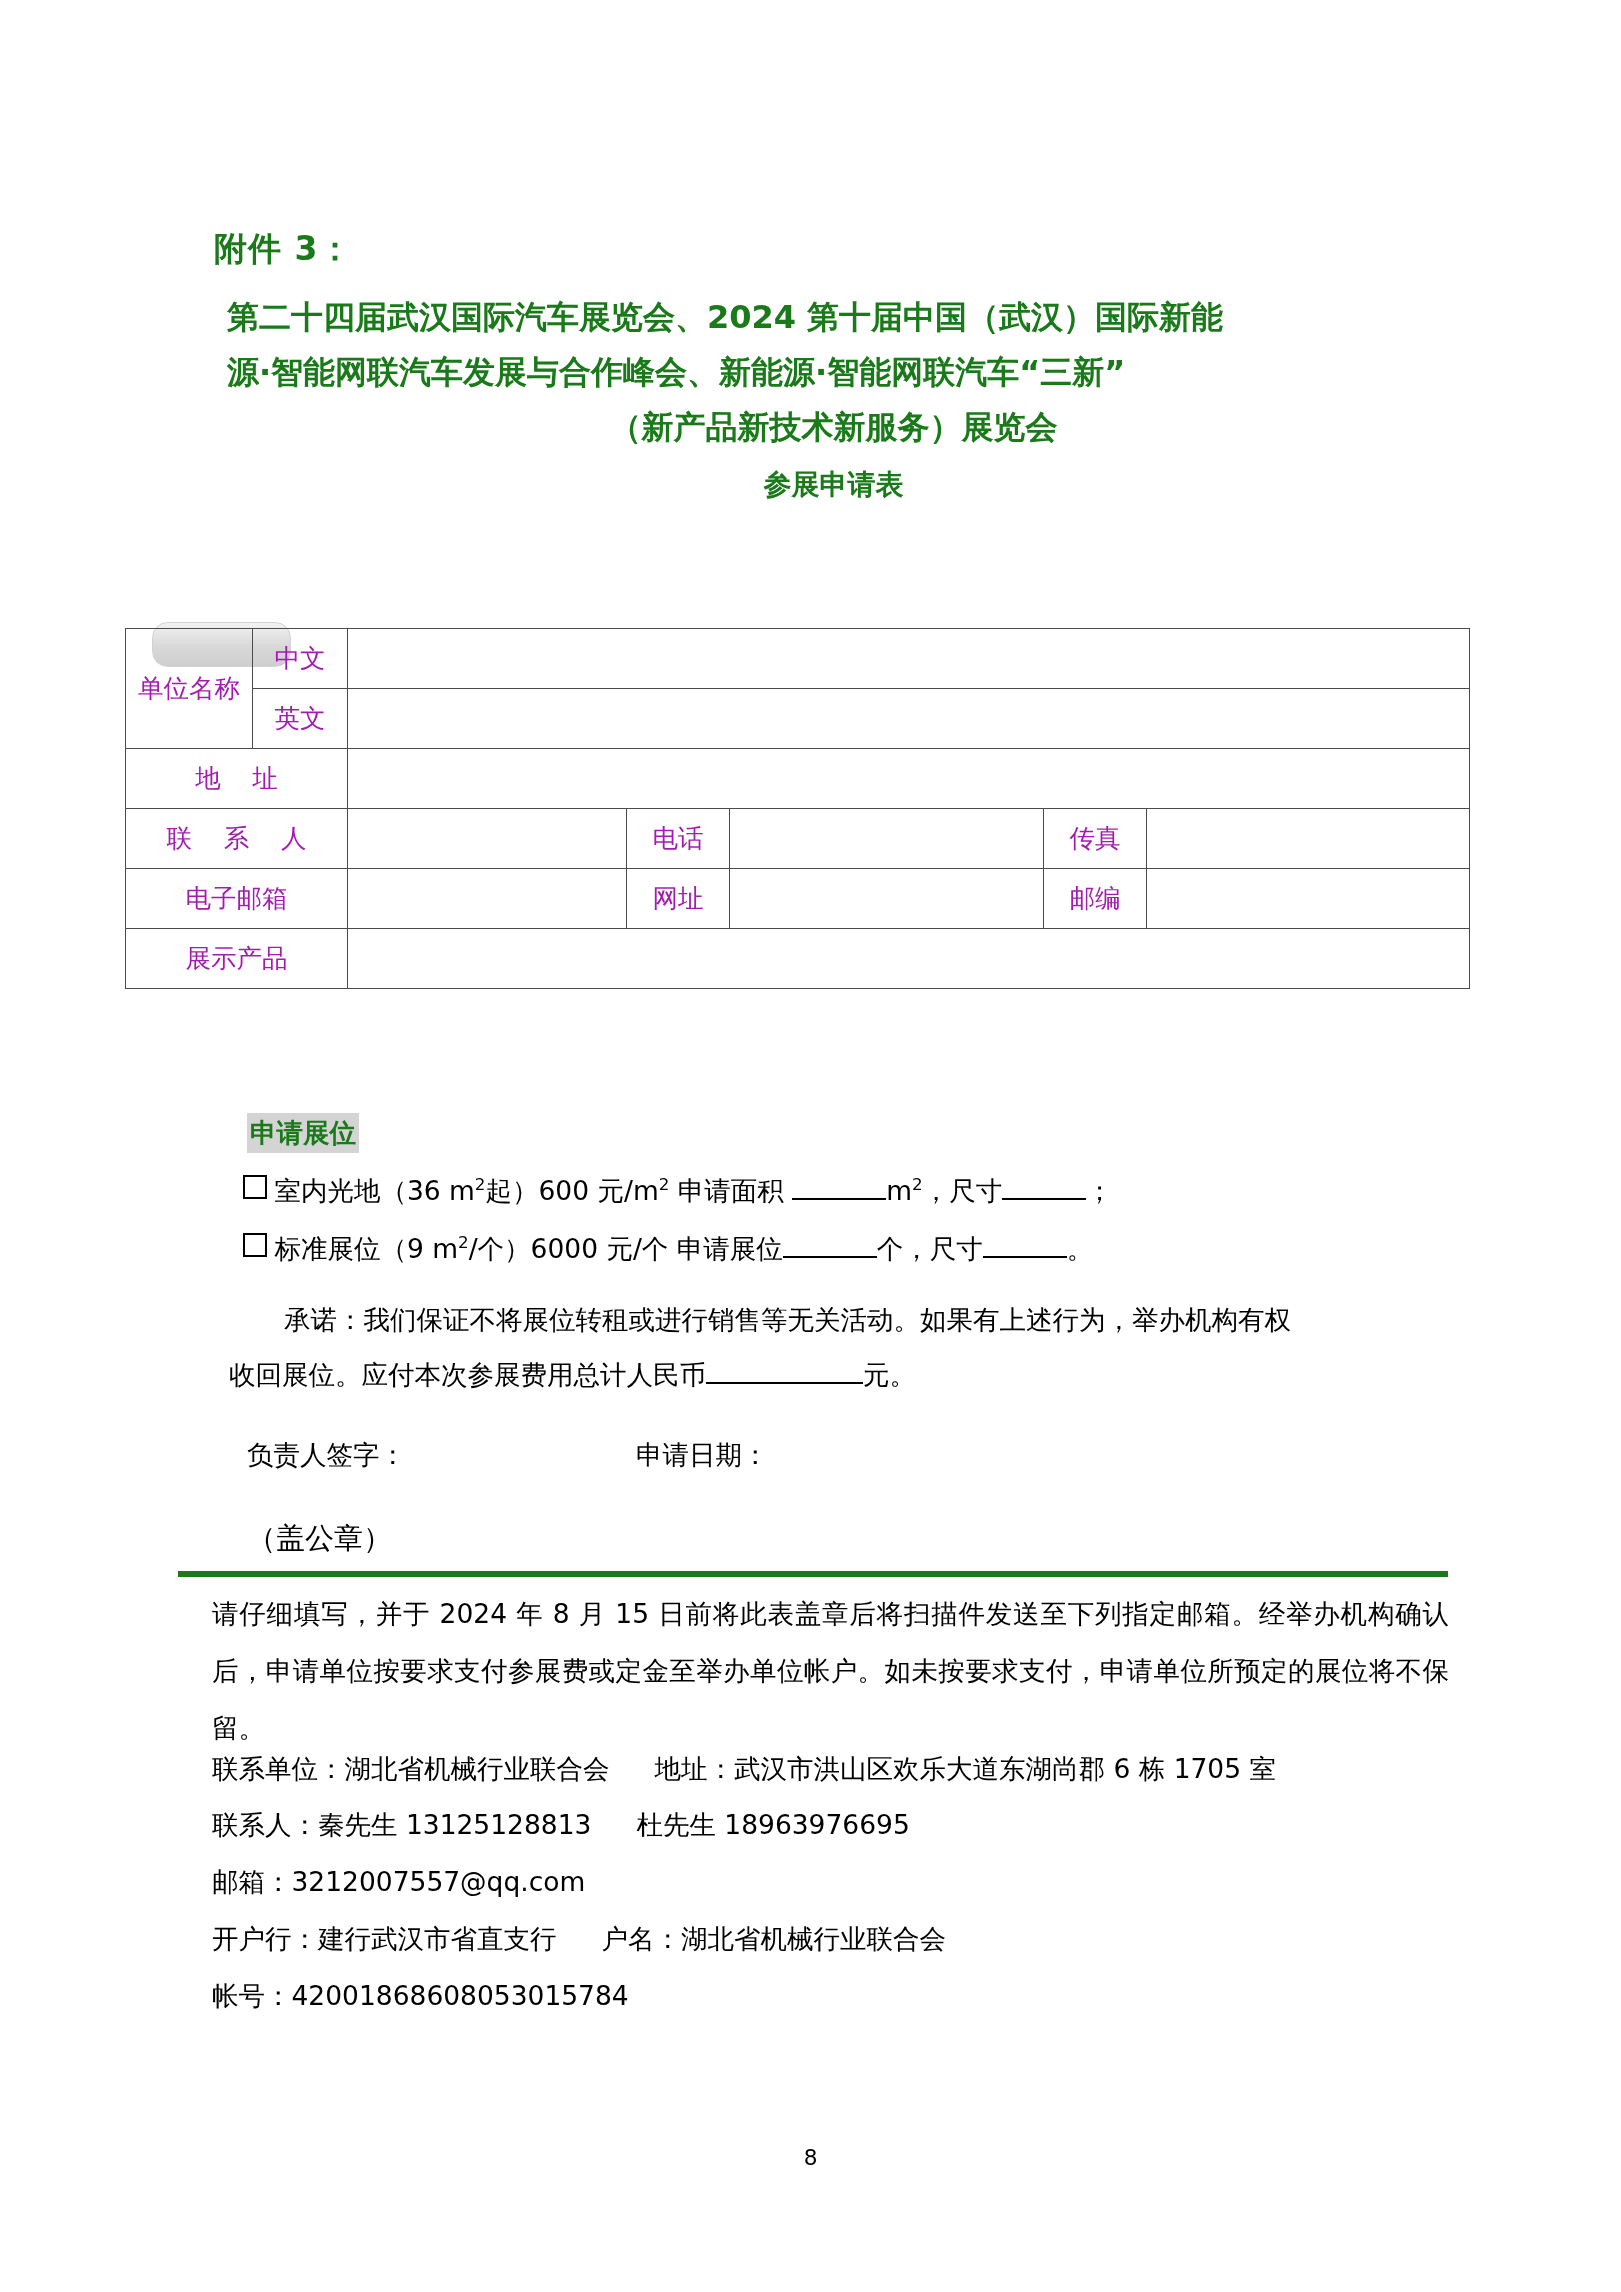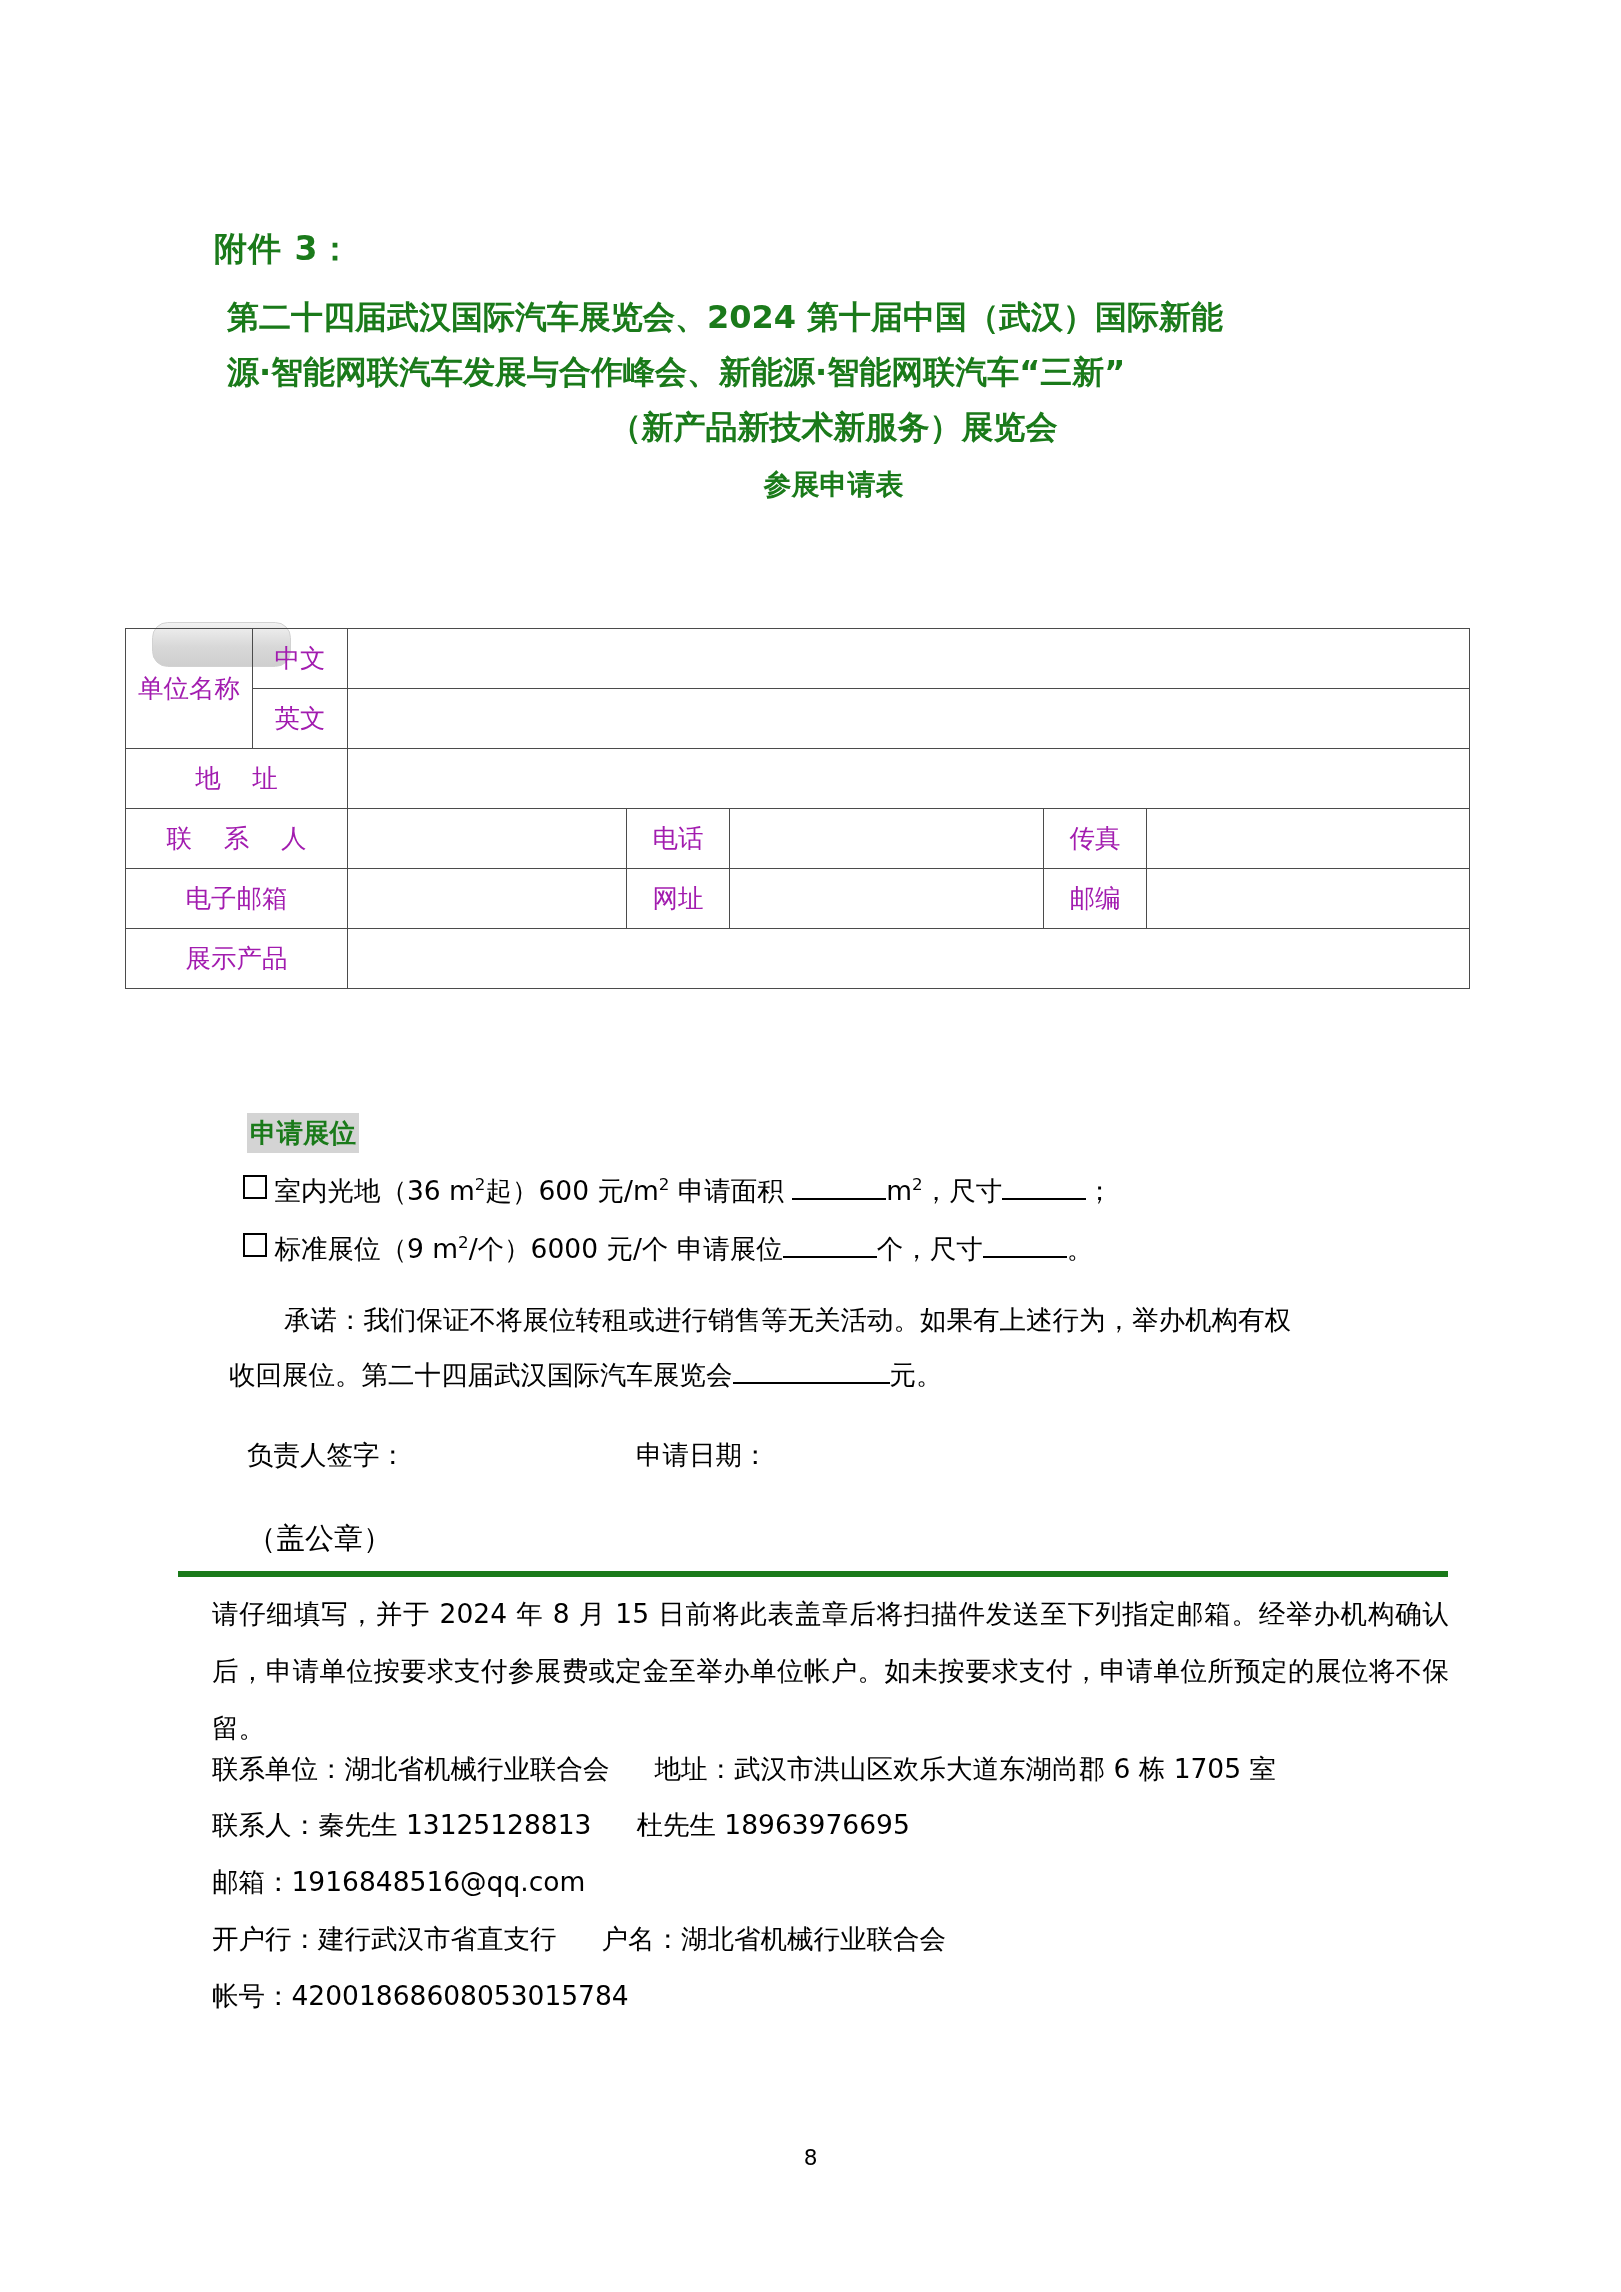--- a/index.html
+++ b/index.html
@@ -278,42 +278,42 @@
   <div class="opt-line opt1">
     <span class="box"></span><span>室内光地（36 m</span><span class="sup">2</span><span>起）600 元/m</span><span class="sup">2</span><span> 申请面积</span> <span class="ul-m"></span><span>m</span><span class="sup">2</span><span>，尺寸</span><span class="ul-s"></span><span>；</span>
   </div>
 
   <div class="opt-line opt2">
     <span class="box"></span><span>标准展位（9 m</span><span class="sup">2</span><span>/个）6000 元/个</span><span> 申请展位</span><span class="ul-m"></span><span>个</span><span>，尺寸</span><span class="ul-s"></span><span>。</span>
   </div>
 
   <div class="para pledge">
     <span class="ind"></span><span>承诺：我们保证不将展位转租或进行销售等无关活动。如果有上述行为，举办机构有权</span><br>
-    <span>收回展位。第二十四届武汉国际汽车展览会</span><span class="ul-l"></span><span>元。</span>
+    <span>收回展位。应付本次参展费用总计人民币</span><span class="ul-l"></span><span>元。</span>
   </div>
 
   <div class="sign-row">
     <span>负责人签字：</span><span class="gap"></span><span>申请日期：</span>
   </div>
   <div class="seal-row">（盖公章）</div>
 
   <div class="green-rule"></div>
 
   <div class="notice">请仔细填写，并于 2024 年 8 月 15 日前将此表盖章后将扫描件发送至下列指定邮箱。经举办机构确认后，申请单位按要求支付参展费或定金至举办单位帐户。如未按要求支付，申请单位所预定的展位将不保留。</div>
 
   <div class="contact-line c1">
     <span>联系单位：</span><span>湖北省机械行业联合会</span><span class="sp-md"></span><span>地址：</span><span>武汉市洪山区欢乐大道东湖尚郡 6 栋 1705 室</span>
   </div>
 
   <div class="contact-line c2">
     <span>联系人：</span><span>秦先生 13125128813</span><span class="sp-md"></span><span>杜先生 18963976695</span>
   </div>
 
   <div class="contact-line c3">
-    <span>邮箱：</span><span>1916848516@qq.com</span>
+    <span>邮箱：</span><span>3212007557@qq.com</span>
   </div>
 
   <div class="contact-line c4">
     <span>开户行：</span><span>建行武汉市省直支行</span><span class="sp-md"></span><span>户名：</span><span>湖北省机械行业联合会</span>
   </div>
 
   <div class="contact-line c5">
     <span>帐号：</span><span>42001868608053015784</span>
   </div>
 

